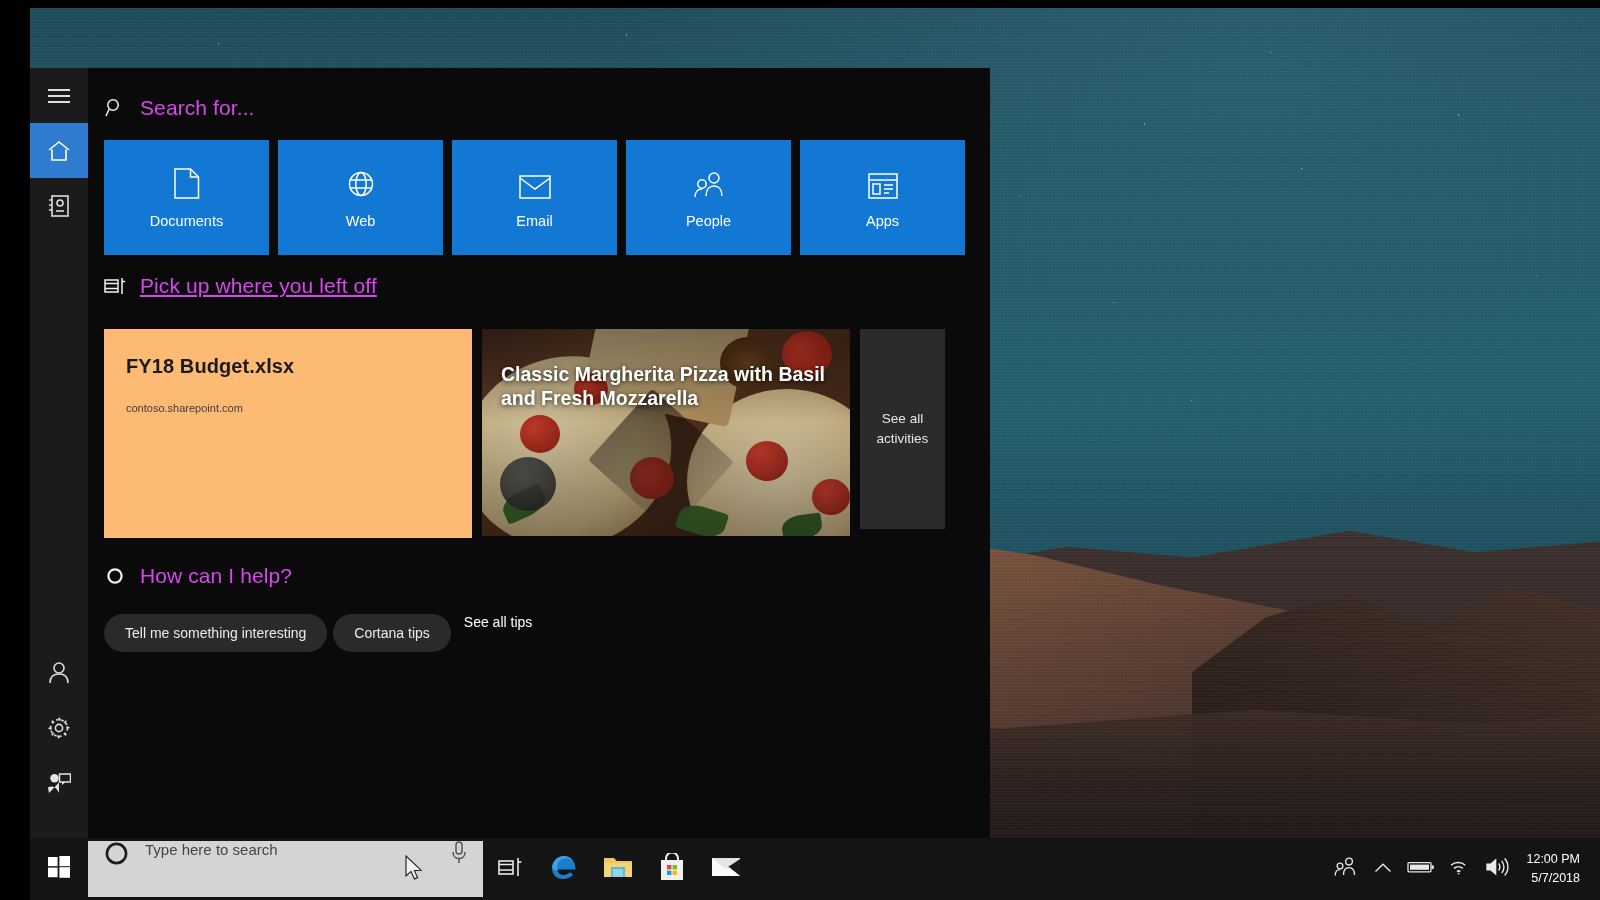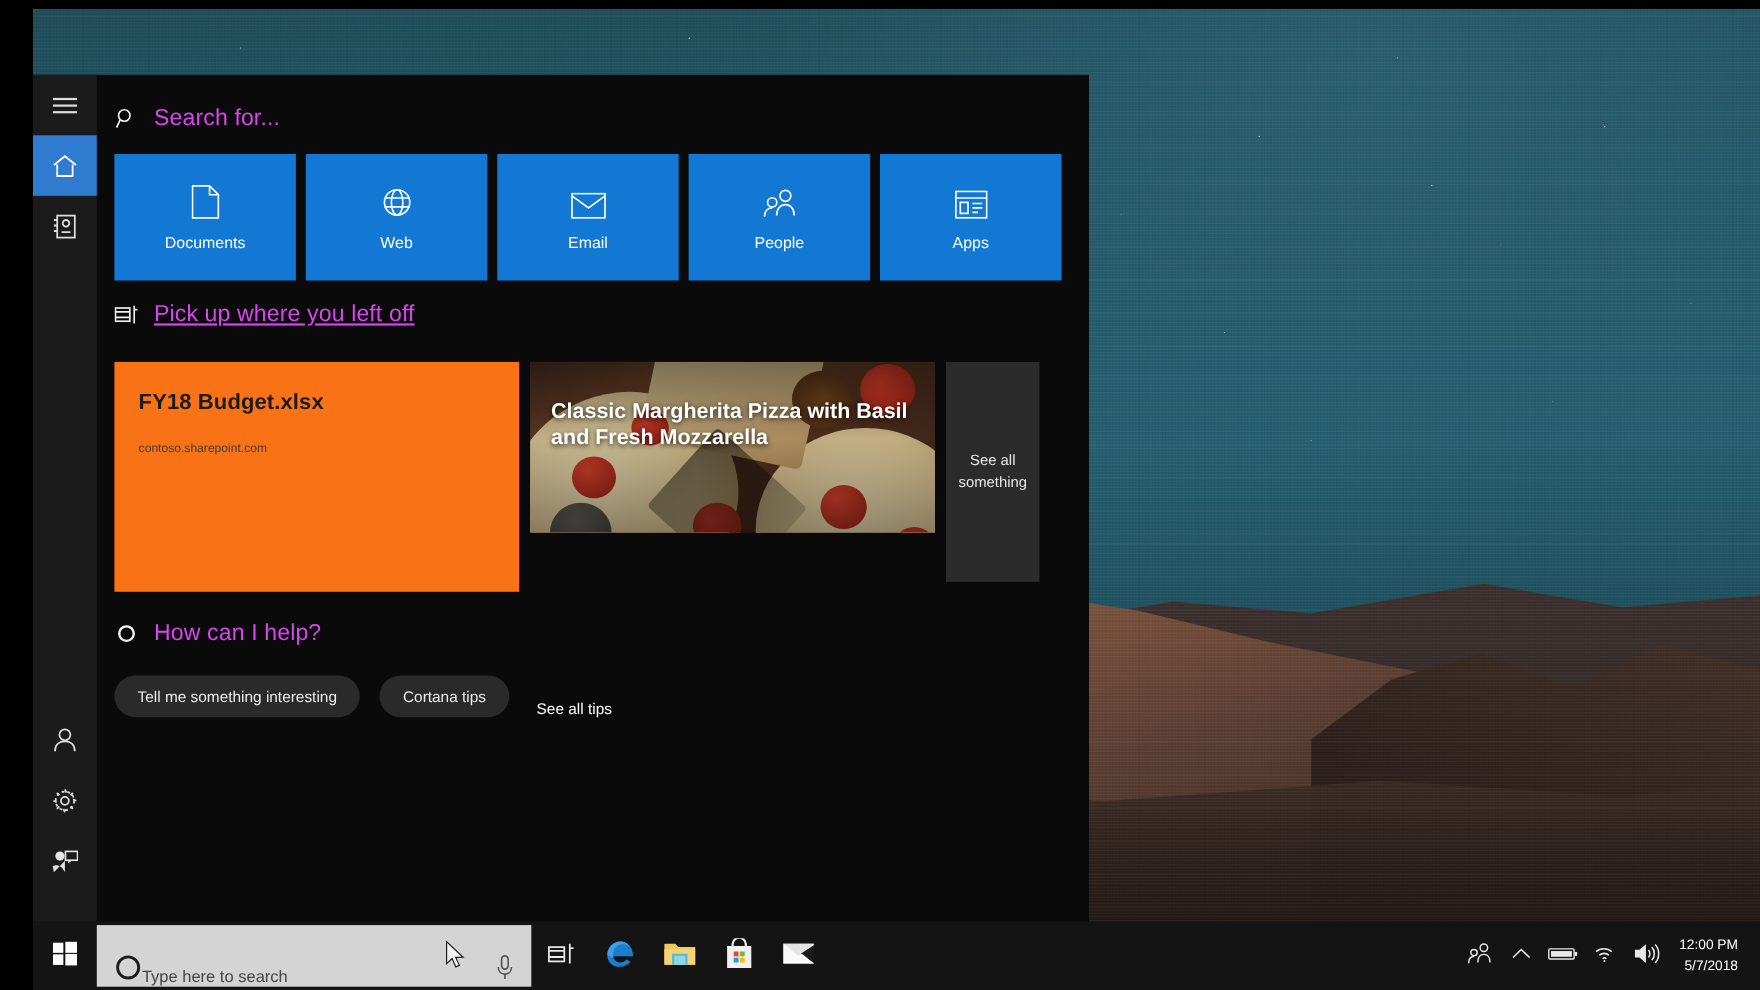--- a/index.html
+++ b/index.html
@@ -119,64 +119,64 @@
     gap:14px; cursor:pointer;
   }
   .tile .t-icon { height:32px; display:flex; align-items:flex-end; }
   .tile .t-label { color:#ffffff; font-size:14.5px; }
 
   
   #pickup-head { position:absolute; left:16px; top:206px;text-decoration:underline; }
   #activities { position:absolute; left:16px; top:261px; display:flex; gap:10px; align-items:flex-start; }
 
   .act-doc {
-    width:368px; height:209px; background:#f97316;
+    width:368px; height:209px; background:#fdba74;
     padding:26px 22px 0 22px; cursor:pointer;
   }
   .act-doc .ad-title { font-size:20px; font-weight:bold; color:#1b1b1b; letter-spacing:.1px; }
   .act-doc .ad-sub { font-size:11px; color:#3d3d3d; margin-top:24px; }
 
   .act-photo {
-    width:368px; height:155px; cursor:pointer; position:relative; overflow:hidden;
+    width:368px; height:207px; cursor:pointer; position:relative; overflow:hidden;
     background:linear-gradient(150deg,#4b2f22 0%, #6d4227 28%, #55331f 55%, #3a241a 100%);
   }
   .pizza-bg { position:absolute; inset:0; }
   .pz { position:absolute; border-radius:50%; }
   .act-photo .ap-title {
     position:absolute; left:19px; top:33px; right:18px;
     color:#fff; font-size:19.5px; font-weight:bold; line-height:1.25;
     text-shadow:0 1px 5px rgba(0,0,0,.75);
   }
   .act-more {
     width:85px; height:200px; background:#2b2b2b; cursor:pointer;
     display:flex; align-items:center; justify-content:center; text-align:center;
     color:#e6e6e6; font-size:13.5px; line-height:1.45; padding:0 8px;
   }
 
   
   #help-head { position:absolute; left:16px; top:496px;align-items:center; }
-  #chips { position:absolute; left:16px; top:546px; display:flex; align-items:flex-end; gap:18px; }
+  #chips { position:absolute; left:16px; top:546px; display:flex; align-items:flex-start; gap:6px; }
   .chip {
     background:#2a2a2a; color:#ebebeb; font-size:14px;
     border-radius:22px; padding:11px 21px; cursor:pointer; white-space:nowrap;
   }
   .chip-link { color:#ffffff; font-size:14px; cursor:pointer; margin-left:7px; }
 
   
   #taskbar {
     position:absolute; left:30px; bottom:0; width:1570px; height:62px;
     background:#141414; display:flex; align-items:center;
   }
   #start-btn {
     width:58px; height:62px; display:flex; align-items:center; justify-content:center;
     cursor:pointer;
   }
   #searchbox {
     width:395px; height:56px; background:#d4d4d4;
-    display:flex; align-items:flex-end; padding:0 16px;
+    display:flex; align-items:flex-start; gap:16px; padding:0 16px;
     cursor:text; position:relative;
   }
   #searchbox .sb-placeholder { flex:1 1 auto; color:#454545; font-size:15px; }
   .tb-icon {
     width:54px; height:62px; display:flex; align-items:center; justify-content:center;
     cursor:pointer;
   }
   #tray { margin-left:auto; display:flex; align-items:center; height:62px; padding-right:6px; }
   .tray-icon { width:38px; height:62px; display:flex; align-items:center; justify-content:center; cursor:pointer; }
   #clock {
@@ -372,21 +372,21 @@
           <div class="pz" style="left:196px; top:178px; width:48px; height:28px; background:#43702e; border-radius:50% 10% 50% 10%; transform:rotate(18deg);"></div>
           <div class="pz" style="left:300px; top:186px; width:40px; height:24px; background:#3c662a; border-radius:50% 10% 50% 10%; transform:rotate(-8deg);"></div>
           <div class="pz" style="left:18px;  top:128px; width:56px; height:54px; background:radial-gradient(circle at 40% 35%, #4c4c4c 0%, #222 100%); opacity:.85;"></div>
           <div class="pz" style="left:124px; top:84px; width:110px; height:96px; background:linear-gradient(120deg,rgba(0,0,0,.55),rgba(0,0,0,0)); border-radius:4px; transform:rotate(42deg);"></div>
           <div class="pz" style="left:0; top:0; right:0; bottom:0; width:100%; height:100%; border-radius:0; background:linear-gradient(180deg, rgba(0,0,0,.42) 0%, rgba(0,0,0,.12) 45%, rgba(0,0,0,.38) 100%);"></div>
         </div>
         <div class="ap-title">Classic Margherita Pizza with Basil and Fresh Mozzarella</div>
       </div>
 
       <div class="act-more">
-        <span>See all something</span>
+        <span>See all activities</span>
       </div>
     </div>
 
     <div class="section-head" id="help-head">
       <span class="sh-icon">
         <svg width="18" height="18" viewBox="0 0 18 18" fill="none" stroke="#f2f2f2" stroke-width="2.2">
           <circle cx="9" cy="9" r="6.6"></circle>
         </svg>
       </span>
       <span class="sh-text">How can I help?</span>

